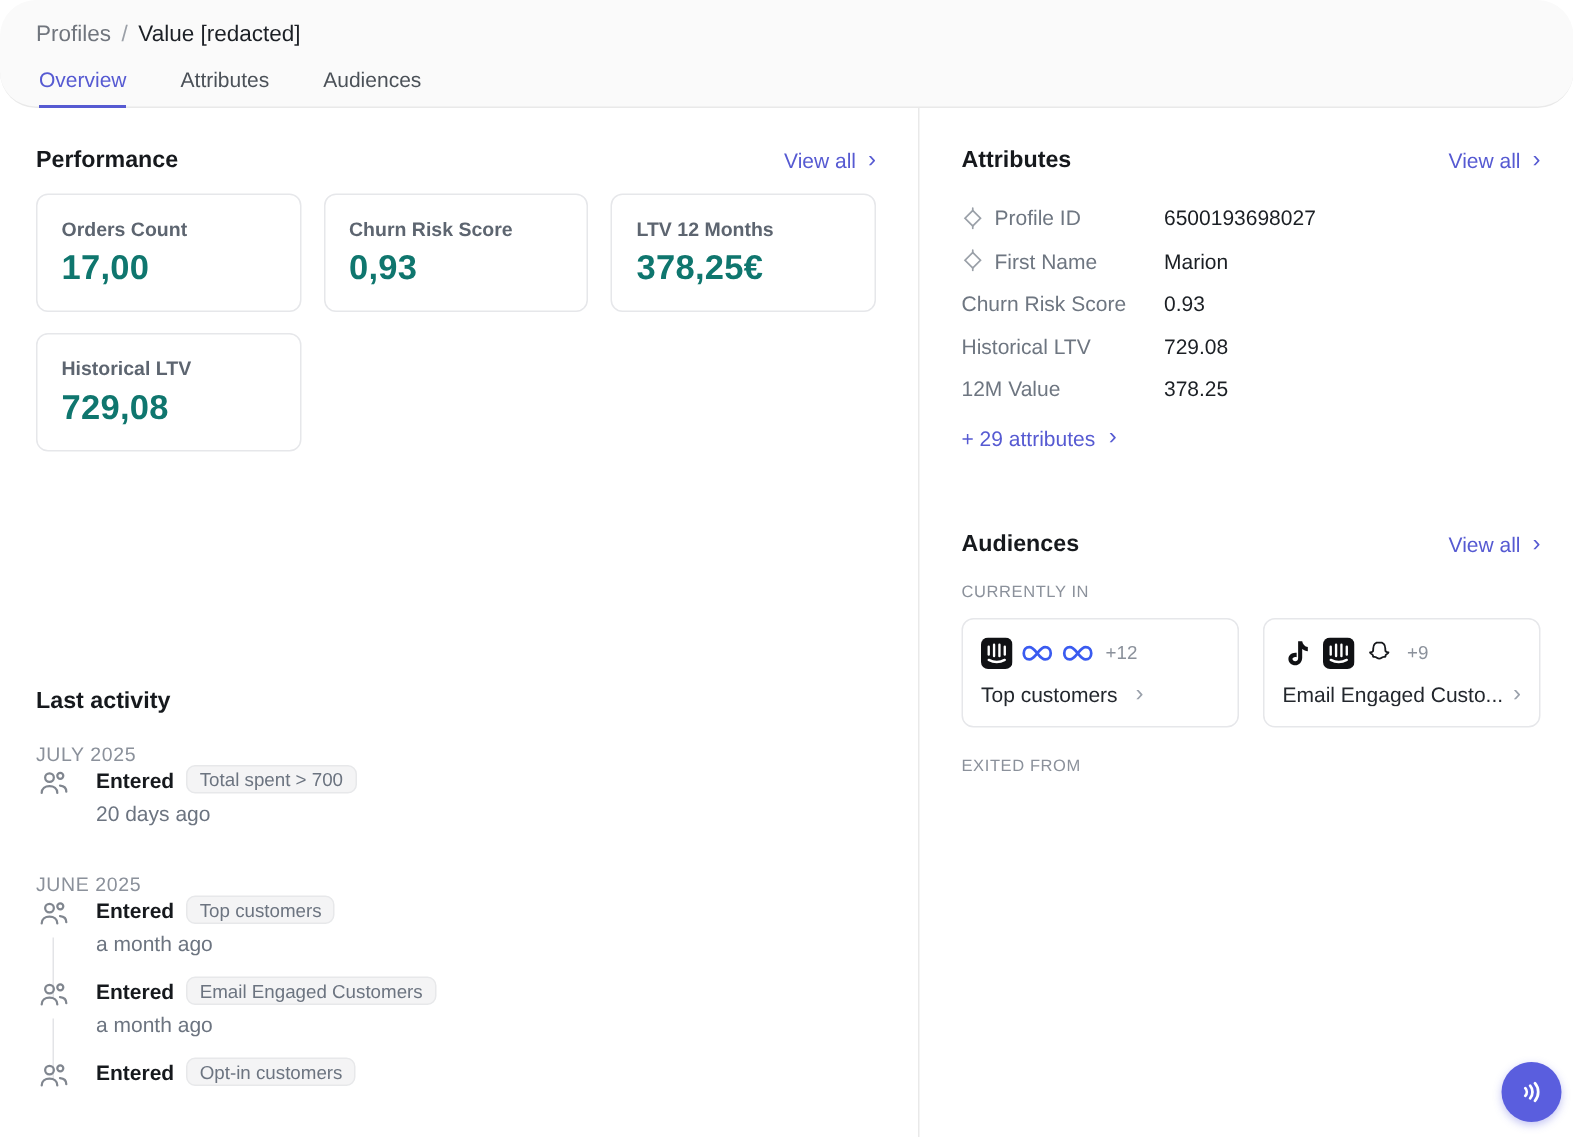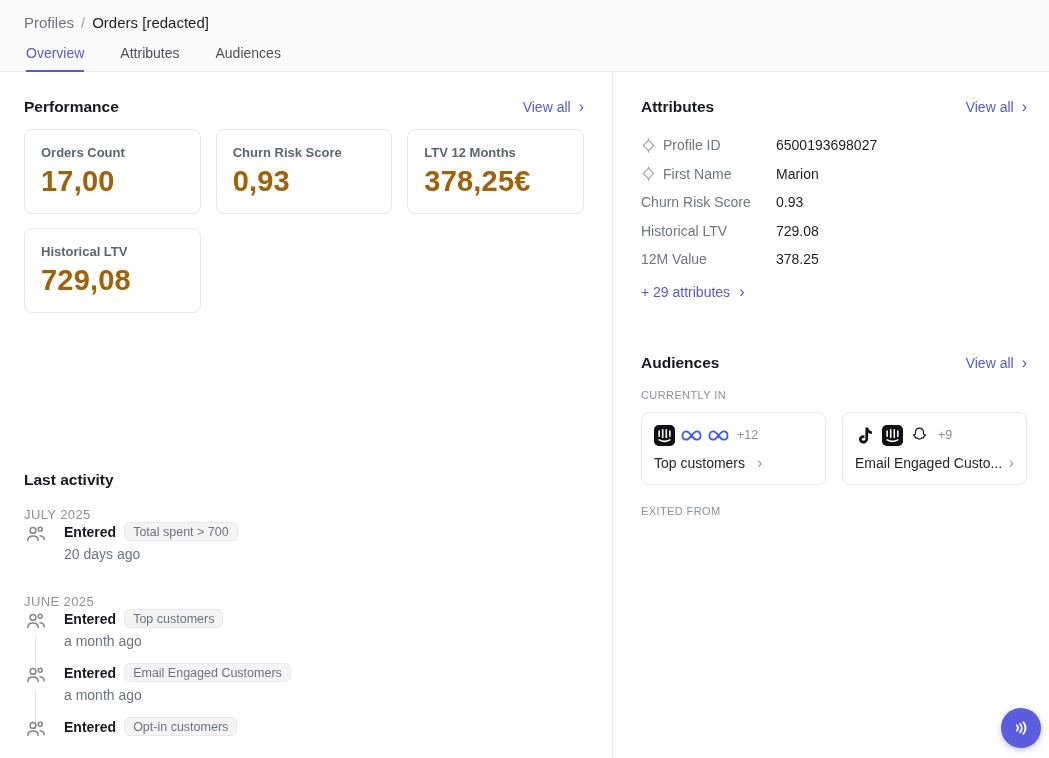--- a/index.html
+++ b/index.html
@@ -1,21 +1,21 @@
 <!DOCTYPE html>
 <html><head>
 <meta charset="utf-8">
 <style>
   * { margin:0; padding:0; box-sizing:border-box; }
   html,body { background:#fff; }
   body { font-family:"Liberation Sans", sans-serif; color:#1c2026; }
   .app { position:relative; width:1049px; height:758px; overflow:hidden; background:#fff; }
 
   
-  .header { background:#fafafa; border-bottom:1px solid #e9e9e9; padding:14px 24px 0 24px; height:72px; }
+  .header { background:#fafafa; border-bottom:1px solid #e9e9e9; padding:14px 24px 0 24px; height:72px;border-radius:24px; }
   .breadcrumb { font-size:15px; display:flex; align-items:center; gap:7px; }
   .crumb-root { color:#70757d; cursor:pointer; }
   .crumb-sep { color:#9ba0a8; }
   .crumb-current { color:#1c2026; font-weight:500; }
   .tabs { display:flex; gap:36px; margin-top:14px; padding-left:2px; }
   .tab { font-size:14px; color:#4b5158; padding-bottom:9px; border-bottom:2.5px solid transparent; cursor:pointer; }
   .tab.active { color:#565ad2; border-bottom-color:#565ad2; font-weight:500; }
 
   
   .main { display:flex; height:686px; }
@@ -26,21 +26,21 @@
   .section-title { font-size:15.5px; font-weight:700; color:#16191d; }
   .view-all { font-size:14px; color:#565ad2; display:flex; align-items:center; gap:8px; cursor:pointer; }
   .chev { font-size:16px; line-height:1; font-weight:400; }
   .chev.gray { color:#9aa1ab; }
   .chev.indigo { color:#565ad2; }
 
   
   .cards-grid { display:grid; grid-template-columns:repeat(3, 1fr); gap:14px 15px; margin-top:13px; }
   .metric-card { border:1px solid #e6e7ea; border-radius:8px; padding:15px 16px; background:#fff; }
   .metric-label { font-size:13px; color:#5d6570;font-weight:bold; }
-  .metric-value { font-size:29px; font-weight:700; color:#a16207; margin-top:5px; letter-spacing:.2px; }
+  .metric-value { font-size:23px; font-weight:700; color:#0f766e; margin-top:5px; letter-spacing:.2px; }
 
   
   .last-activity { margin-top:158px; }
   .month-label { font-size:13px; letter-spacing:.4px; color:#8b919b; margin-top:18px; text-transform:uppercase; }
   .tl-item { position:relative; display:flex; padding-bottom:14px; }
   .tl-item.connected::before { content:""; position:absolute; left:11px; top:28px; height:calc(100% - 14px); width:1px; background:#e3e4e7; }
   .tl-icon { width:24px; height:24px; flex:0 0 24px; margin-top:1px; }
   .tl-body { margin-left:16px; }
   .tl-line1 { display:flex; align-items:center; gap:8px; }
   .tl-action { font-size:14px; font-weight:700; color:#16191d; }
@@ -75,21 +75,21 @@
 </style>
 </head>
 <body>
 
 <div class="app">
 
   <div class="header">
     <div class="breadcrumb">
       <span class="crumb-root">Profiles</span>
       <span class="crumb-sep">/</span>
-      <span class="crumb-current">Orders [redacted]</span>
+      <span class="crumb-current">Value [redacted]</span>
     </div>
     <div class="tabs">
       <div class="tab active">Overview</div>
       <div class="tab">Attributes</div>
       <div class="tab">Audiences</div>
     </div>
   </div>
 
   <div class="main">
 

